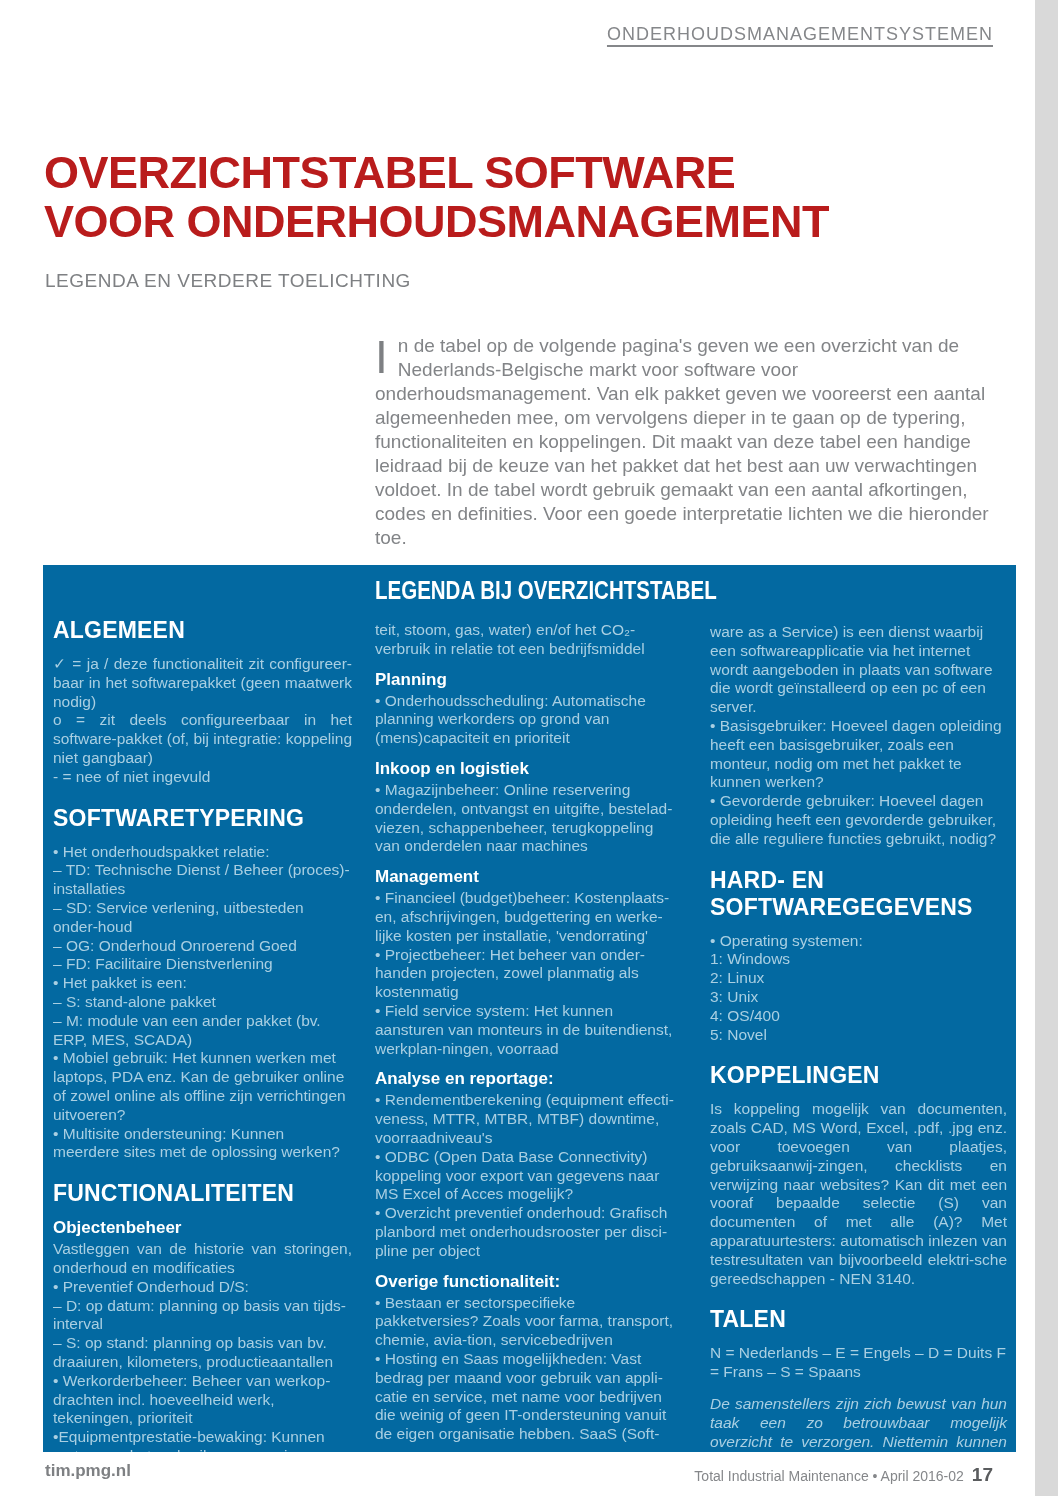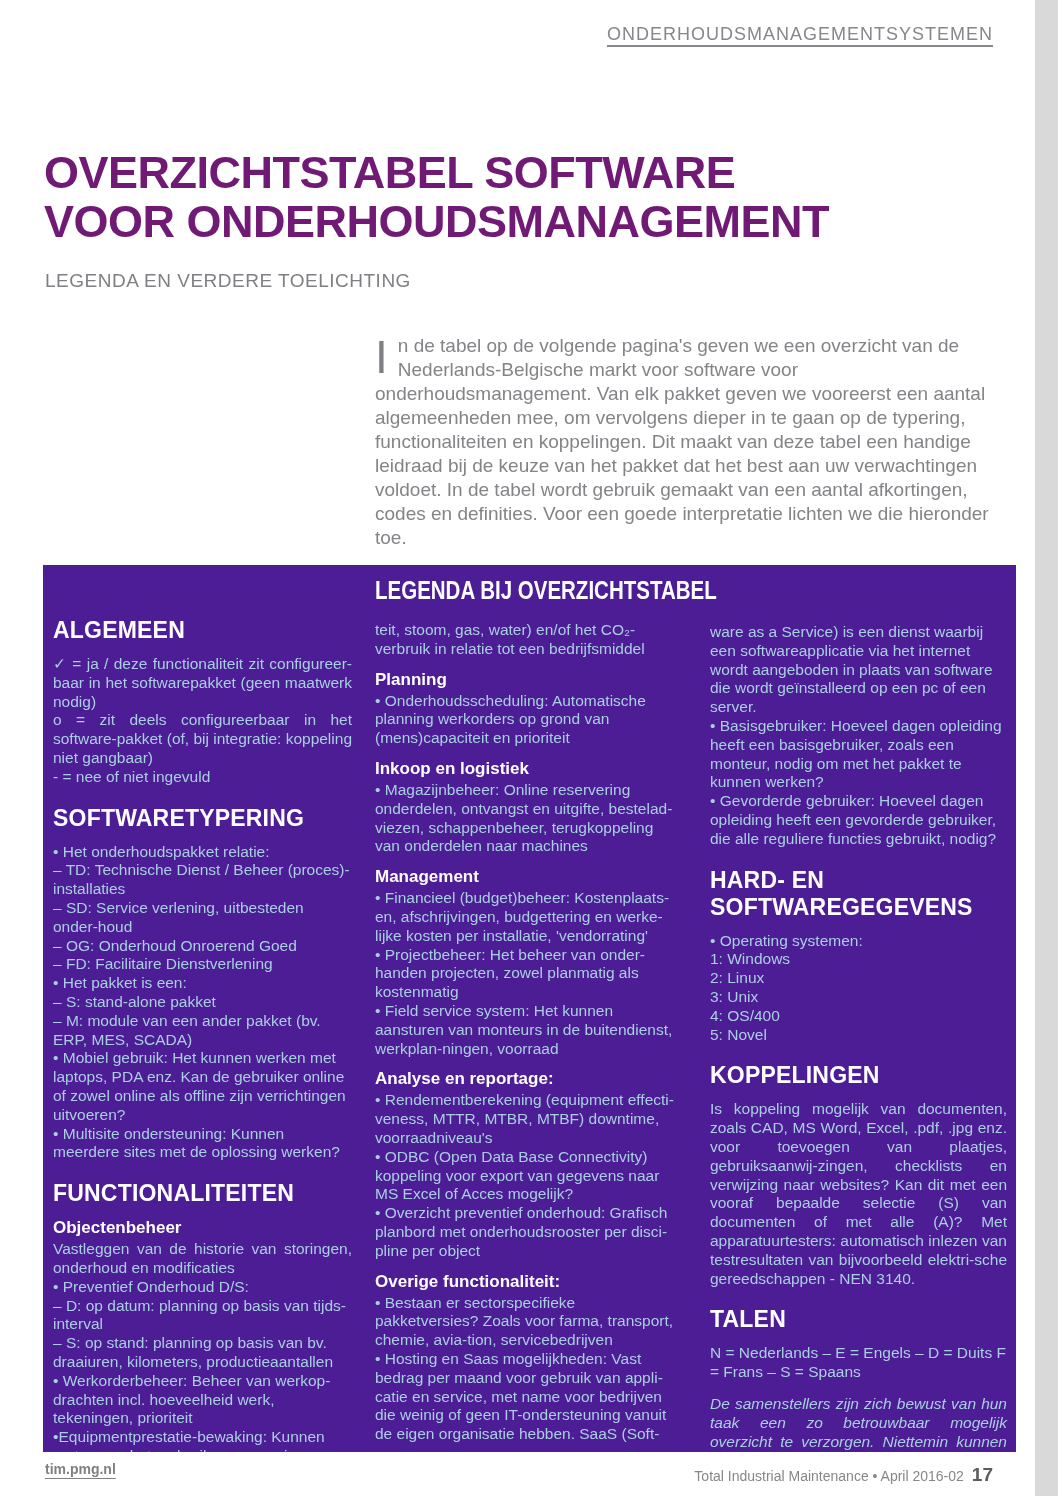--- a/index.html
+++ b/index.html
@@ -4,53 +4,53 @@
 <style>
   html,body{margin:0;padding:0;background:#d9d9d9;}
   .page{position:relative;width:1035px;height:1496px;background:#ffffff;
         font-family:"Liberation Sans",sans-serif;overflow:hidden;}
 
   .kicker{position:absolute;top:24px;right:42px;font-size:18px;letter-spacing:1px;
           color:#85878a;text-decoration:underline;text-underline-offset:5px;
           text-decoration-thickness:2px;}
 
   .title{position:absolute;left:44px;top:148px;font-size:45px;line-height:49px;
-         font-weight:700;color:#701a75;letter-spacing:-0.5px;white-space:pre-line;}
+         font-weight:700;color:#b91c1c;letter-spacing:-0.5px;white-space:pre-line;}
 
   .subtitle{position:absolute;left:45px;top:270px;font-size:19px;letter-spacing:0.5px;
             color:#7e8083;}
 
   .intro{position:absolute;left:375px;top:334px;width:632px;color:#828487;
          font-size:19px;line-height:24px;}
   .intro-text::first-letter{float:left;font-size:46px;line-height:40px;
          padding:3px 10px 0 0;color:#7e8083;}
   .byline{margin-top:10px;text-decoration:underline;text-underline-offset:3px;width:max-content;}
 
   .legend{position:absolute;left:43px;top:565px;width:973px;height:887px;
-          background:#4c1d95;overflow:hidden;}
+          background:#0369a1;overflow:hidden;}
   .legend-title{position:absolute;left:332px;top:11px;font-size:25px;font-weight:700;
           color:#ffffff;transform:scaleX(0.82);transform-origin:left top;
           white-space:nowrap;letter-spacing:0;}
   .col{position:absolute;width:299px;}
   .col1{left:10px;top:52px;}
   .col2{left:332px;top:56px;}
   .col3{left:667px;top:58px;width:297px;}
 
   .box-p{font-size:15.5px;line-height:18.8px;color:#a9cfe2;margin:0;}
   .box-p.j{text-align:justify;}
   .box-p.gap{}
   .box-p.italic{font-style:italic;margin-top:13px;}
   .box-h1{font-size:23px;font-weight:700;color:#ffffff;margin:18px 0 11px;
           letter-spacing:0.2px;}
   .col > .box-h1:first-child{margin-top:0;}
   .box-h2{font-size:17px;font-weight:700;color:#ffffff;margin:11px 0 2px;}
   .box-h1 + .box-h2{margin-top:0;}
 
-  .footer-left{position:absolute;left:45px;top:1461px;font-size:14px;font-weight:700;
-          color:#7e8083;text-decoration:underline;text-underline-offset:4px;}
+  .footer-left{position:absolute;left:45px;top:1461px;font-size:17px;font-weight:700;
+          color:#7e8083;text-underline-offset:4px;}
   .footer-right{position:absolute;right:42px;top:1464px;font-size:14px;color:#85878a;}
   .footer-right .pagenum{font-size:19px;font-weight:700;color:#5a5c5e;margin-left:8px;}
 </style>
 </head>
 <body>
 
 <div class="page">
 
   <div class="kicker">ONDERHOUDSMANAGEMENTSYSTEMEN</div>
 

